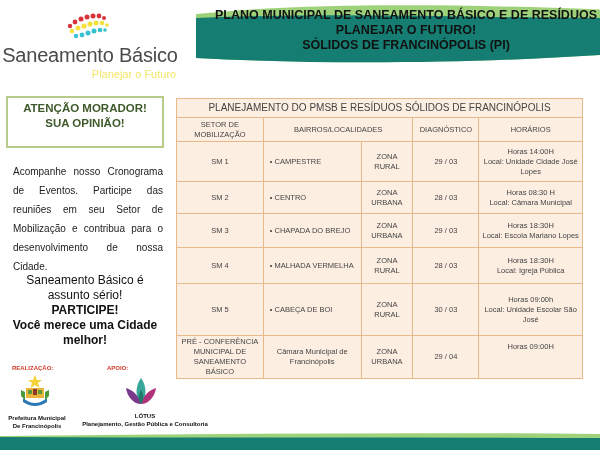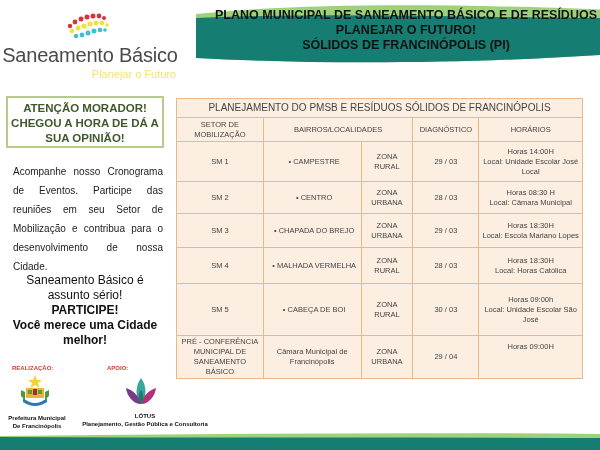--- a/index.html
+++ b/index.html
@@ -23,21 +23,21 @@
   .slogan .bold { font-weight: bold; }
 
   .partners { position: absolute; left: 0; top: 362px; width: 220px; height: 70px; }
   .p-label { position: absolute; font-size: 6px; font-weight: bold; color: #d43a2a; }
   .p-caption { position: absolute; font-size: 6px; font-weight: bold; text-align: center; line-height: 8px; color: #111; }
 
   .footer-wave { position: absolute; left: 0; top: 432px; width: 600px; height: 18px; }
 
   .schedule-table { position: absolute; left: 176px; top: 98px; width: 407px; border-collapse: collapse; background: #fdeee2; font-size: 7.5px; color: #444; }
   .schedule-table td { border: 1px solid #e8b98a; text-align: center; vertical-align: middle; line-height: 10px; padding: 1px 2px; }
-  .schedule-table td.bullet { text-align: center; padding-left: 6px; margin-left: 8px; }
+  .schedule-table td.bullet { text-align: left; padding-left: 6px; margin-left: 8px; }
   .schedule-table .title-row td { height: 19px; font-size: 10px; margin-top: 8px; }
   .schedule-table .hdr-row td { height: 24px; }
 </style>
 </head>
 <body>
 
 <div class="logo-area">
   <svg class="logo-dots" viewBox="0 0 50 34" width="50" height="34">
     <g fill="#d8333a">
       <circle cx="8" cy="18" r="2.2"></circle>
@@ -77,21 +77,20 @@
   </svg>
   <div class="banner-text">
     <div>PLANO MUNICIPAL DE SANEAMENTO BÁSICO E DE RESÍDUOS</div>
     <div>PLANEJAR O FUTURO!</div>
     <div>SÓLIDOS DE FRANCINÓPOLIS (PI)</div>
   </div>
 </div>
 
 <div class="attention-box">
   <div>ATENÇÃO MORADOR!</div>
-  <div>CHEGOU A HORA DE DÁ A</div>
   <div>SUA OPINIÃO!</div>
 </div>
 
 <div class="intro-text">Acompanhe nosso Cronograma de Eventos. Participe das reuniões em seu Setor de Mobilização e contribua para o desenvolvimento de nossa Cidade.</div>
 
 <div class="slogan">
   <div>Saneamento Básico é assunto sério!</div>
   <div class="bold">PARTICIPE!</div>
   <div class="bold">Você merece uma Cidade melhor!</div>
 </div>
@@ -146,21 +145,21 @@
     <td>HORÁRIOS</td>
   </tr>
 
   <tr style="height:40px">
     <td>SM 1</td>
     <td class="bullet">•   CAMPESTRE</td>
     <td>ZONA RURAL</td>
     <td>29 / 03</td>
     <td>
           <div>Horas 14:00H</div>
-          <div>Local: Unidade Escolar  José Local</div>
+          <div>Local: Unidade Cidade  José Lopes</div>
         </td>
   </tr>
   <tr style="height:32px">
     <td>SM 2</td>
     <td class="bullet">•    CENTRO</td>
     <td>ZONA URBANA</td>
     <td>28 / 03</td>
     <td>
           <div>Horas 08:30 H</div>
           <div>Local: Câmara Municipal</div>
@@ -176,21 +175,21 @@
           <div>Local: Escola Mariano Lopes</div>
         </td>
   </tr>
   <tr style="height:36px">
     <td>SM 4</td>
     <td class="bullet">•   MALHADA VERMELHA</td>
     <td>ZONA RURAL</td>
     <td>28 / 03</td>
     <td>
           <div>Horas 18:30H</div>
-          <div>Local: Horas Católica</div>
+          <div>Local: Igreja Pública</div>
         </td>
   </tr>
   <tr style="height:52px">
     <td>SM 5</td>
     <td class="bullet">•   CABEÇA DE BOI</td>
     <td>ZONA RURAL</td>
     <td>30 / 03</td>
     <td>
           <div>Horas 09:00h</div>
           <div>Local: Unidade Escolar  São José</div>

